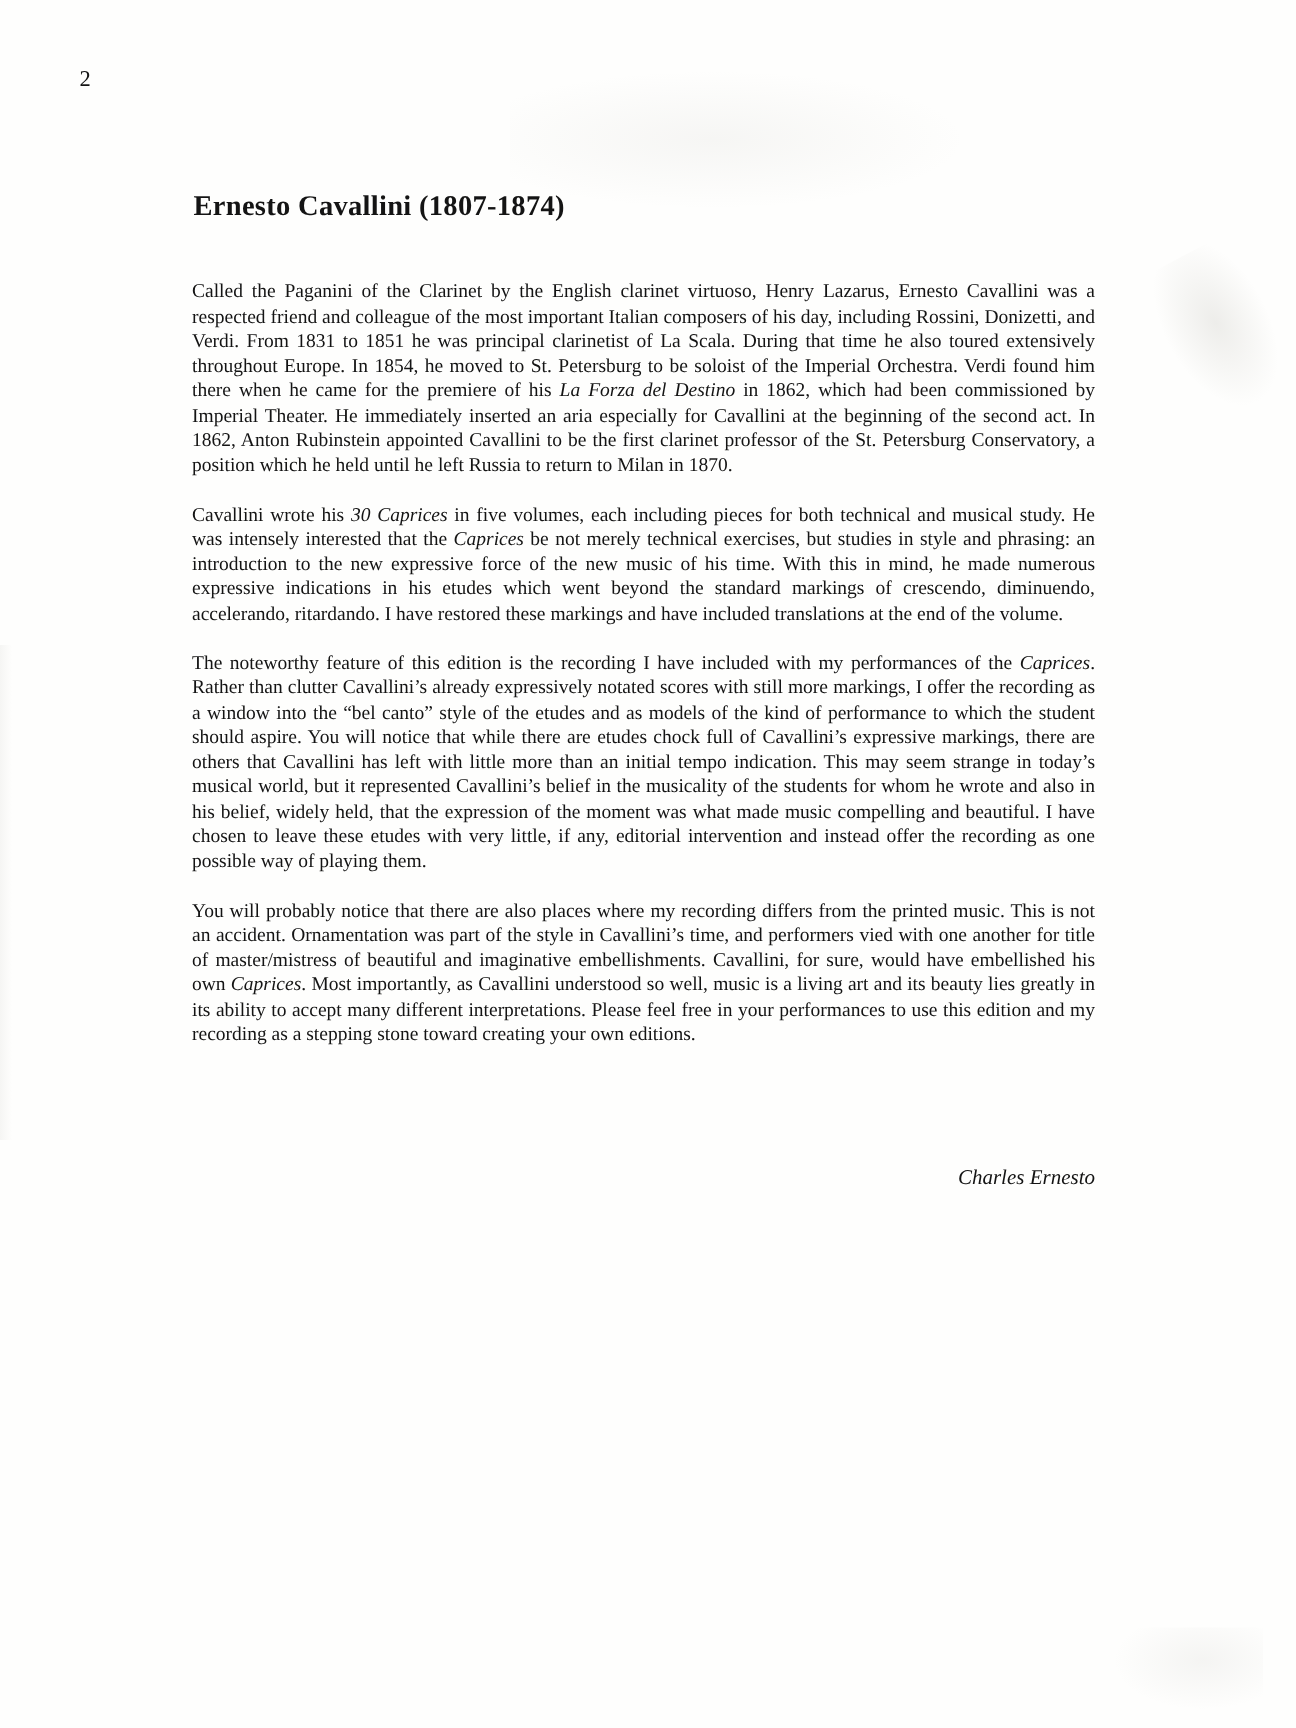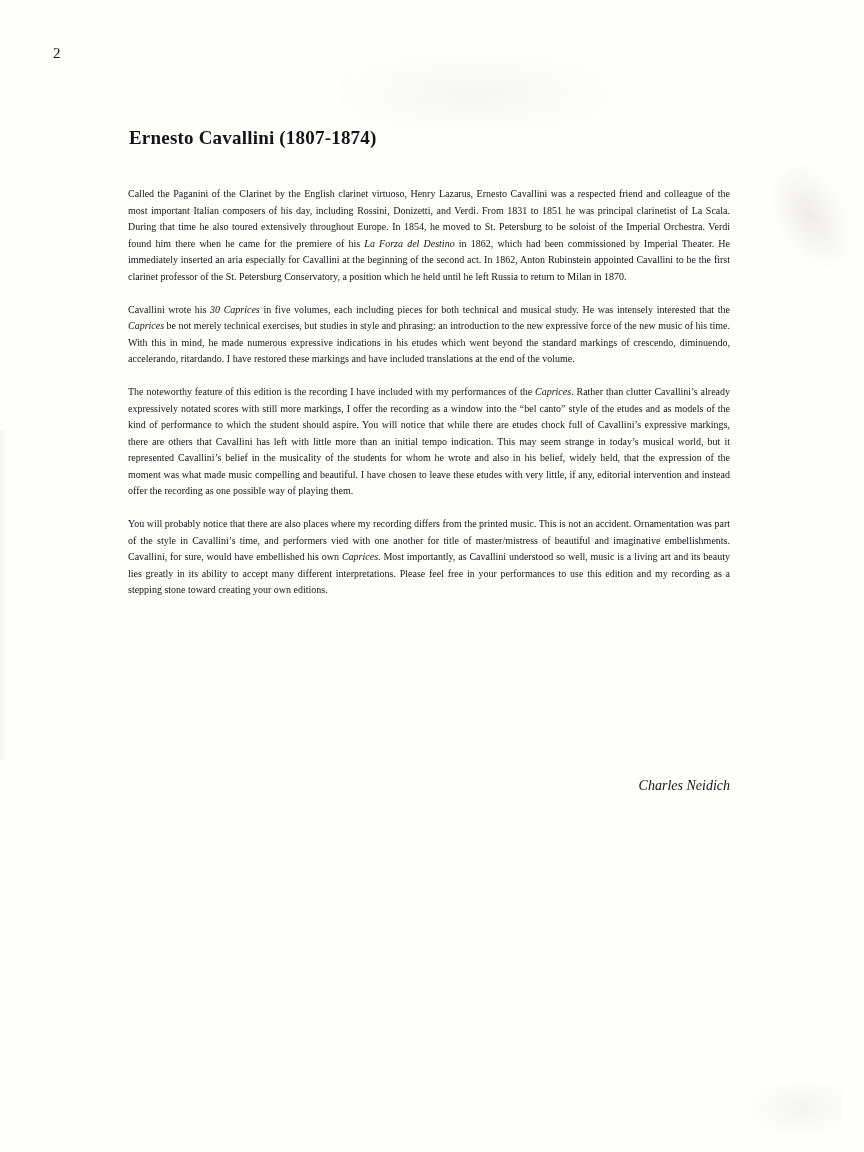--- a/index.html
+++ b/index.html
@@ -31,21 +31,21 @@
     font-size: 19px;
     font-weight: bold;
     letter-spacing: 0.2px;
     white-space: nowrap;
   }
   .doc-body {
     position: absolute;
     left: 128px;
     top: 186px;
     width: 602px;
-    font-size: 10px;
+    font-size: 13px;
     line-height: 16.5px;
     text-align: justify;
   }
   .doc-body p {
     margin: 0 0 16.5px 0;
   }
   .italic {
     font-style: italic;
   }
   .signature {
@@ -102,20 +102,20 @@
 
   <h1 class="doc-title">Ernesto Cavallini (1807-1874)</h1>
 
   <div class="doc-body">
     <p><span>Called the Paganini of the Clarinet by the English clarinet virtuoso, Henry Lazarus, Ernesto Cavallini was a respected friend and colleague of the most important Italian composers of his day, including Rossini, Donizetti, and Verdi.  From 1831 to 1851 he was principal clarinetist of La Scala.  During that time he also toured extensively throughout Europe.  In 1854, he moved to St. Petersburg to be soloist of the Imperial Orchestra.  Verdi found him there when he came for the premiere of his </span><span class="italic">La Forza del Destino</span><span> in 1862, which had been commissioned by Imperial Theater.  He immediately inserted an aria especially for Cavallini at the beginning of the second act.  In 1862, Anton Rubinstein appointed Cavallini to be the first clarinet professor of the St. Petersburg Conservatory, a position which he held until he left Russia to return to Milan in 1870.</span></p>
     <p><span>Cavallini wrote his </span><span class="italic">30 Caprices</span><span> in five volumes, each including pieces for both technical and musical study.  He was intensely interested that the </span><span class="italic">Caprices</span><span> be not merely technical exercises, but studies in style and phrasing: an introduction to the new expressive force of the new music of his time.  With this in mind, he made numerous expressive indications in his etudes which went beyond the standard markings of crescendo, diminuendo, accelerando, ritardando.  I have restored these markings and have included translations at the end of the volume.</span></p>
     <p><span>The noteworthy feature of this edition is the recording I have included with my performances of the </span><span class="italic">Caprices</span><span>.  Rather than clutter Cavallini’s already expressively notated scores with still more markings, I offer the recording as a window into the “bel canto” style of the etudes and as models of the kind of performance to which the student should aspire.  You will notice that while there are etudes chock full of Cavallini’s expressive markings, there are others that Cavallini has left with little more than an initial tempo indication.  This may seem strange in today’s musical world, but it represented Cavallini’s belief in the musicality of the students for whom he wrote and also in his belief, widely held, that the expression of the moment was what made music compelling and beautiful.  I have chosen to leave these etudes with very little, if any, editorial intervention and instead offer the recording as one possible way of playing them.</span></p>
     <p><span>You will probably notice that there are also places where my recording differs from the printed music.  This is not an accident.  Ornamentation was part of the style in Cavallini’s time, and performers vied with one another for title of master/mistress of beautiful and imaginative embellishments.  Cavallini, for sure, would have embellished his own </span><span class="italic">Caprices</span><span>.  Most importantly, as Cavallini understood so well, music is a living art and its beauty lies greatly in its ability to accept many different interpretations.  Please feel free in your performances to use this edition and my recording as a stepping stone toward creating your own editions.</span></p>
   </div>
 
-  <div class="signature">Charles Neidich</div>
+  <div class="signature">Charles Ernesto</div>
 
   <div class="smudge smudge-right"></div>
   <div class="smudge smudge-top"></div>
   <div class="smudge smudge-bottom"></div>
   <div class="smudge smudge-left-edge"></div>
 
 </div>
 
 </body></html>

